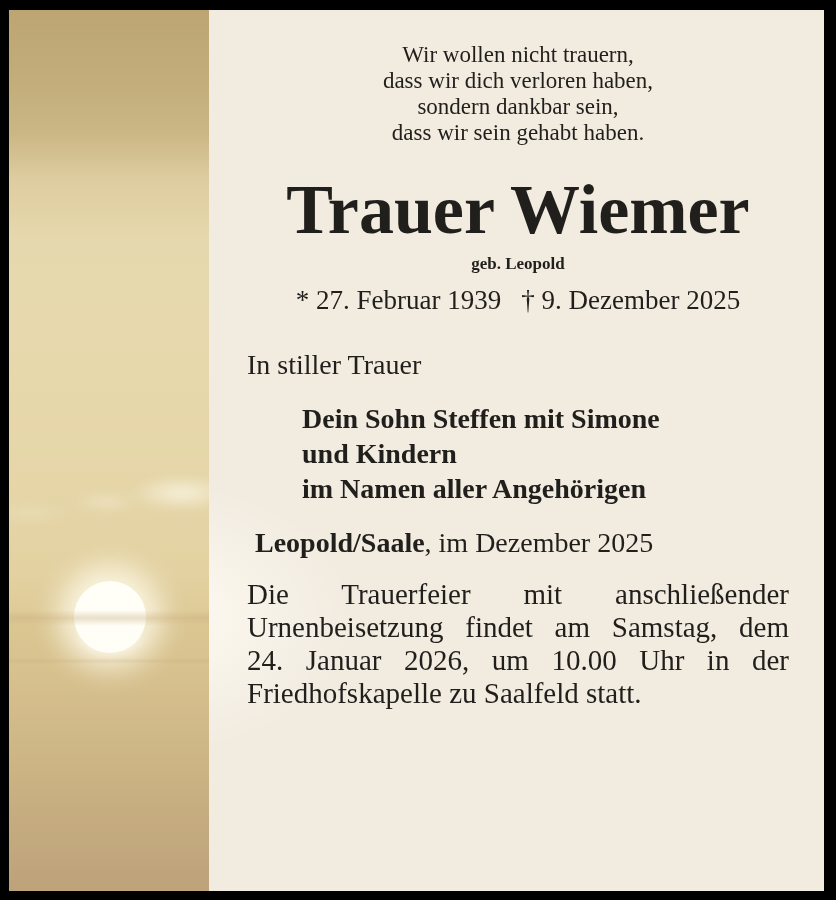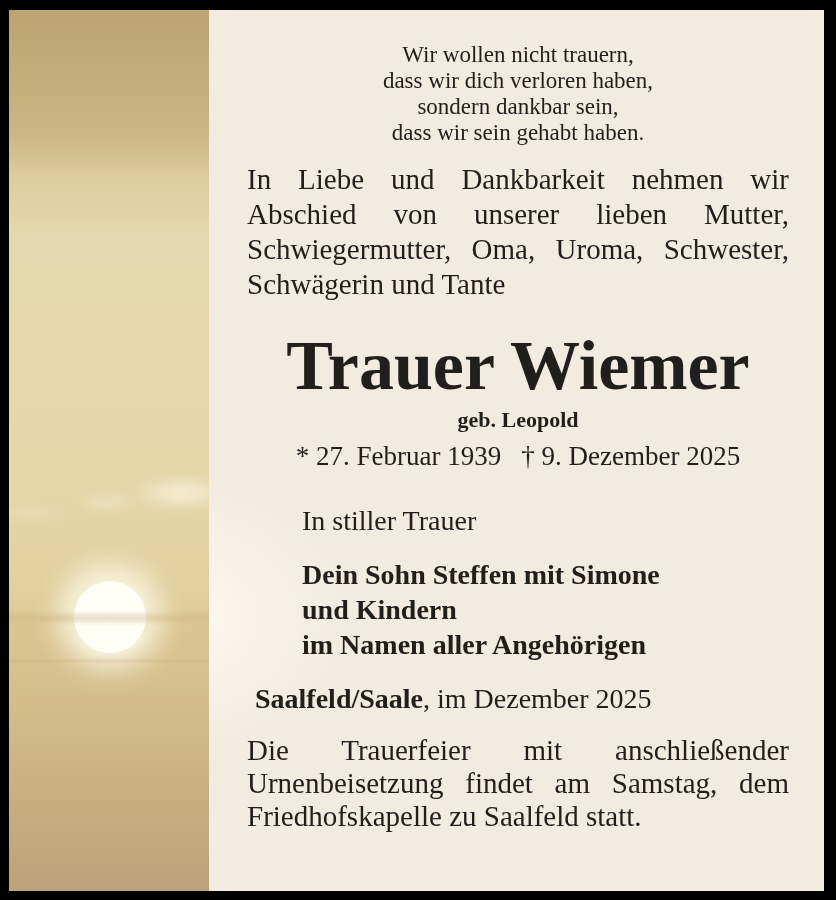--- a/index.html
+++ b/index.html
@@ -84,26 +84,26 @@
   }
   .verse { margin-top:32px; text-align:center; font-size:23px; line-height:26px; }
   .intro { margin-top:16px; font-size:29px; line-height:35px; }
   .justified .line { text-align:justify; text-align-last:justify; }
   .justified .line.last { text-align-last:left; }
   .name {
     margin-top:28px; text-align:center;
     font-size:70px; line-height:72px; font-weight:bold;
     white-space:nowrap;
   }
-  .maiden { margin-top:4px; text-align:center; font-size:22px; line-height:28px; font-weight:bold; }
+  .maiden { margin-top:4px; text-align:center; font-size:17px; line-height:28px; font-weight:bold; }
   .dates {
     margin-top:6px; display:flex; justify-content:center; gap:20px;
     font-size:27px; line-height:32px; white-space:nowrap;
   }
-  .still { margin-top:33px; margin-left:55px; font-size:28px; line-height:32px; }
+  .still { margin-top:33px; font-size:28px; line-height:32px; }
   .mourners { margin-top:20px; margin-left:55px; font-size:28px; line-height:35px; font-weight:bold; }
   .place { margin-top:20px; margin-left:8px; font-size:28px; line-height:33px; }
   .place .b { font-weight:bold; }
   .funeral { margin-top:19px; font-size:29px; line-height:33px; }
 </style>
 </head>
 <body>
 
 <div class="frame">
   <div class="inner">
@@ -120,49 +120,44 @@
 
     <div class="content">
 
       <div class="verse">
           <div class="line">Wir wollen nicht trauern,</div>
           <div class="line">dass wir dich verloren haben,</div>
           <div class="line">sondern dankbar sein,</div>
           <div class="line last">dass wir sein gehabt haben.</div>
         </div>
 
-      <div class="intro justified">
-          <div class="line">In Liebe und Dankbarkeit nehmen wir</div>
-          <div class="line">Abschied von unserer lieben Mutter,</div>
-          <div class="line">Schwiegermutter, Oma, Uroma, Schwester,</div>
-          <div class="line last">Schwägerin und Tante</div>
-        </div>
 
       <div class="name">Trauer Wiemer</div>
 
       <div class="maiden">geb. Leopold</div>
 
       <div class="dates">
         <span>* 27. Februar 1939</span>
         <span>† 9. Dezember 2025</span>
       </div>
 
       <div class="still">In stiller Trauer</div>
 
       <div class="mourners">
           <div class="line">Dein Sohn Steffen mit Simone</div>
           <div class="line">und Kindern</div>
           <div class="line last">im Namen aller Angehörigen</div>
         </div>
 
       <div class="place">
-        <span class="b">Saalfeld/Saale</span><span>, im Dezember 2025</span>
+        <span class="b">Leopold/Saale</span><span>, im Dezember 2025</span>
       </div>
 
       <div class="funeral justified">
           <div class="line">Die Trauerfeier mit anschließender</div>
           <div class="line">Urnenbeisetzung findet am Samstag, dem</div>
+          <div class="line">24. Januar 2026, um 10.00 Uhr in der</div>
           <div class="line last">Friedhofskapelle zu Saalfeld statt.</div>
         </div>
 
     </div>
   </div>
 </div>
 
 </body></html>

